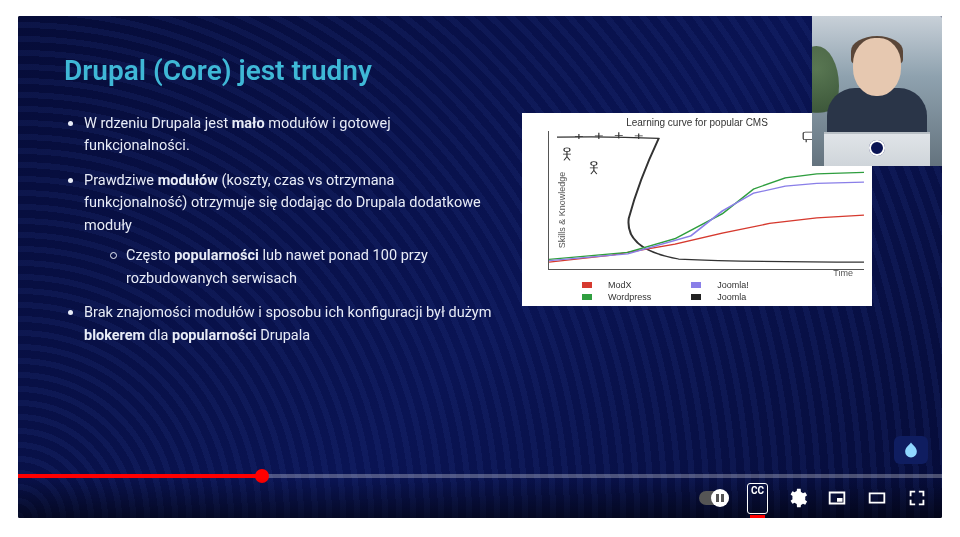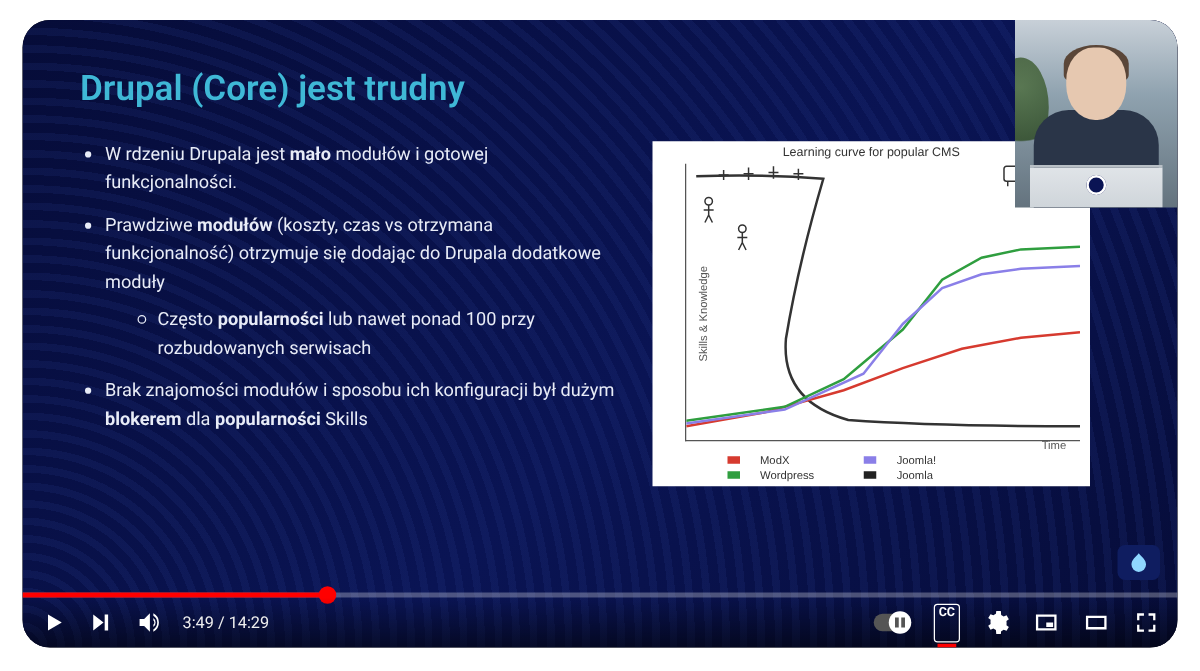--- a/index.html
+++ b/index.html
@@ -8,21 +8,21 @@
     height: 537px;
     background: #fff;
     font-family: -apple-system, BlinkMacSystemFont, "Segoe UI", Roboto, Arial, sans-serif;
     position: relative;
     overflow: hidden;
   }
   .video-wrapper{
     position:absolute;
     left:18px; top:16px;
     width:924px; height:502px;
-    border-radius:22px;
+    border-radius:2px;
     overflow:hidden;
     background:#000;
   }
   .slide{
     position:absolute;
     inset:0;
     background:
       repeating-radial-gradient(circle at 0% 100%, rgba(40,60,140,.18) 0 6px, rgba(0,0,0,0) 6px 14px),
       linear-gradient(135deg,#060c38 0%,#0a1454 55%,#060c38 100%);
     padding:38px 46px 0 46px;
@@ -69,21 +69,21 @@
     content:"";
     position:absolute;
     left:2px; top:7px;
     width:5px; height:5px;
     border-radius:50%;
     border:1px solid #e8ecf7;
   }
   .bullets b{font-weight:700;}
   .chart-box{
     width:350px;
-    height:276px;
+    height:193px;
     background:#fff;
     color:#333;
     position:relative;
     font-size:9px;
     font-family: Arial, sans-serif;
   }
   .chart-title{
     position:absolute;
     top:4px; left:0; right:0;
     text-align:center;
@@ -265,21 +265,21 @@
           </li>
           <li>
             <span>Prawdziwe </span><b>modułów</b><span> (koszty, czas vs otrzymana funkcjonalność) otrzymuje się dodając do Drupala dodatkowe moduły</span>
             <ul class="sub">
               <li>
                 <span>Często </span><b>popularności</b><span> lub nawet ponad 100 przy rozbudowanych serwisach</span>
               </li>
             </ul>
           </li>
           <li>
-            <span>Brak znajomości modułów i sposobu ich konfiguracji był dużym </span><b>blokerem</b><span> dla </span><b>popularności</b><span> Skills</span>
+            <span>Brak znajomości modułów i sposobu ich konfiguracji był dużym </span><b>blokerem</b><span> dla </span><b>popularności</b><span> Drupala</span>
           </li>
         </ul>
       </div>
 
       <div class="chart-box">
         <div class="chart-title">Learning curve for popular CMS</div>
         <div class="chart-ylabel">Skills &amp; Knowledge</div>
         <div class="chart-xlabel">Time</div>
         <div class="plot">
           <svg viewBox="0 0 316 221" preserveAspectRatio="none">
@@ -341,40 +341,20 @@
         </svg>
     </div>
   </div>
 
   <div class="progress">
     <div class="played" style="width: 26.4%;"></div>
     <div class="scrubber" style="left: 26.4%;"></div>
   </div>
 
   <div class="controls">
-    <div class="left">
-      <div class="icn">
-        <svg viewBox="0 0 24 24">
-            <path d="M7 5v14l12-7z"></path>
-          </svg>
-      </div>
-      <div class="icn">
-        <svg viewBox="0 0 24 24">
-            <path d="M5 5v14l9-7zM15 5h3v14h-3z"></path>
-          </svg>
-      </div>
-      <div class="icn">
-        <svg viewBox="0 0 24 24">
-            <path d="M4 9v6h4l5 5V4L8 9H4z M16 8a5 5 0 0 1 0 8v-2a3 3 0 0 0 0-4V8z M16 4a9 9 0 0 1 0 16v-2a7 7 0 0 0 0-12V4z"></path>
-          </svg>
-      </div>
-      <div class="time">
-        <span>3:49</span> / <span>14:29</span>
-      </div>
-    </div>
     <div class="right">
       <div class="autoplay">
         <svg class="pausebars" viewBox="0 0 10 10">
             <rect x="1" y="1" width="3" height="8" fill="#555"></rect>
             <rect x="6" y="1" width="3" height="8" fill="#555"></rect>
           </svg>
       </div>
       <div class="cc">CC</div>
       <div class="icn">
         <svg viewBox="0 0 24 24">

